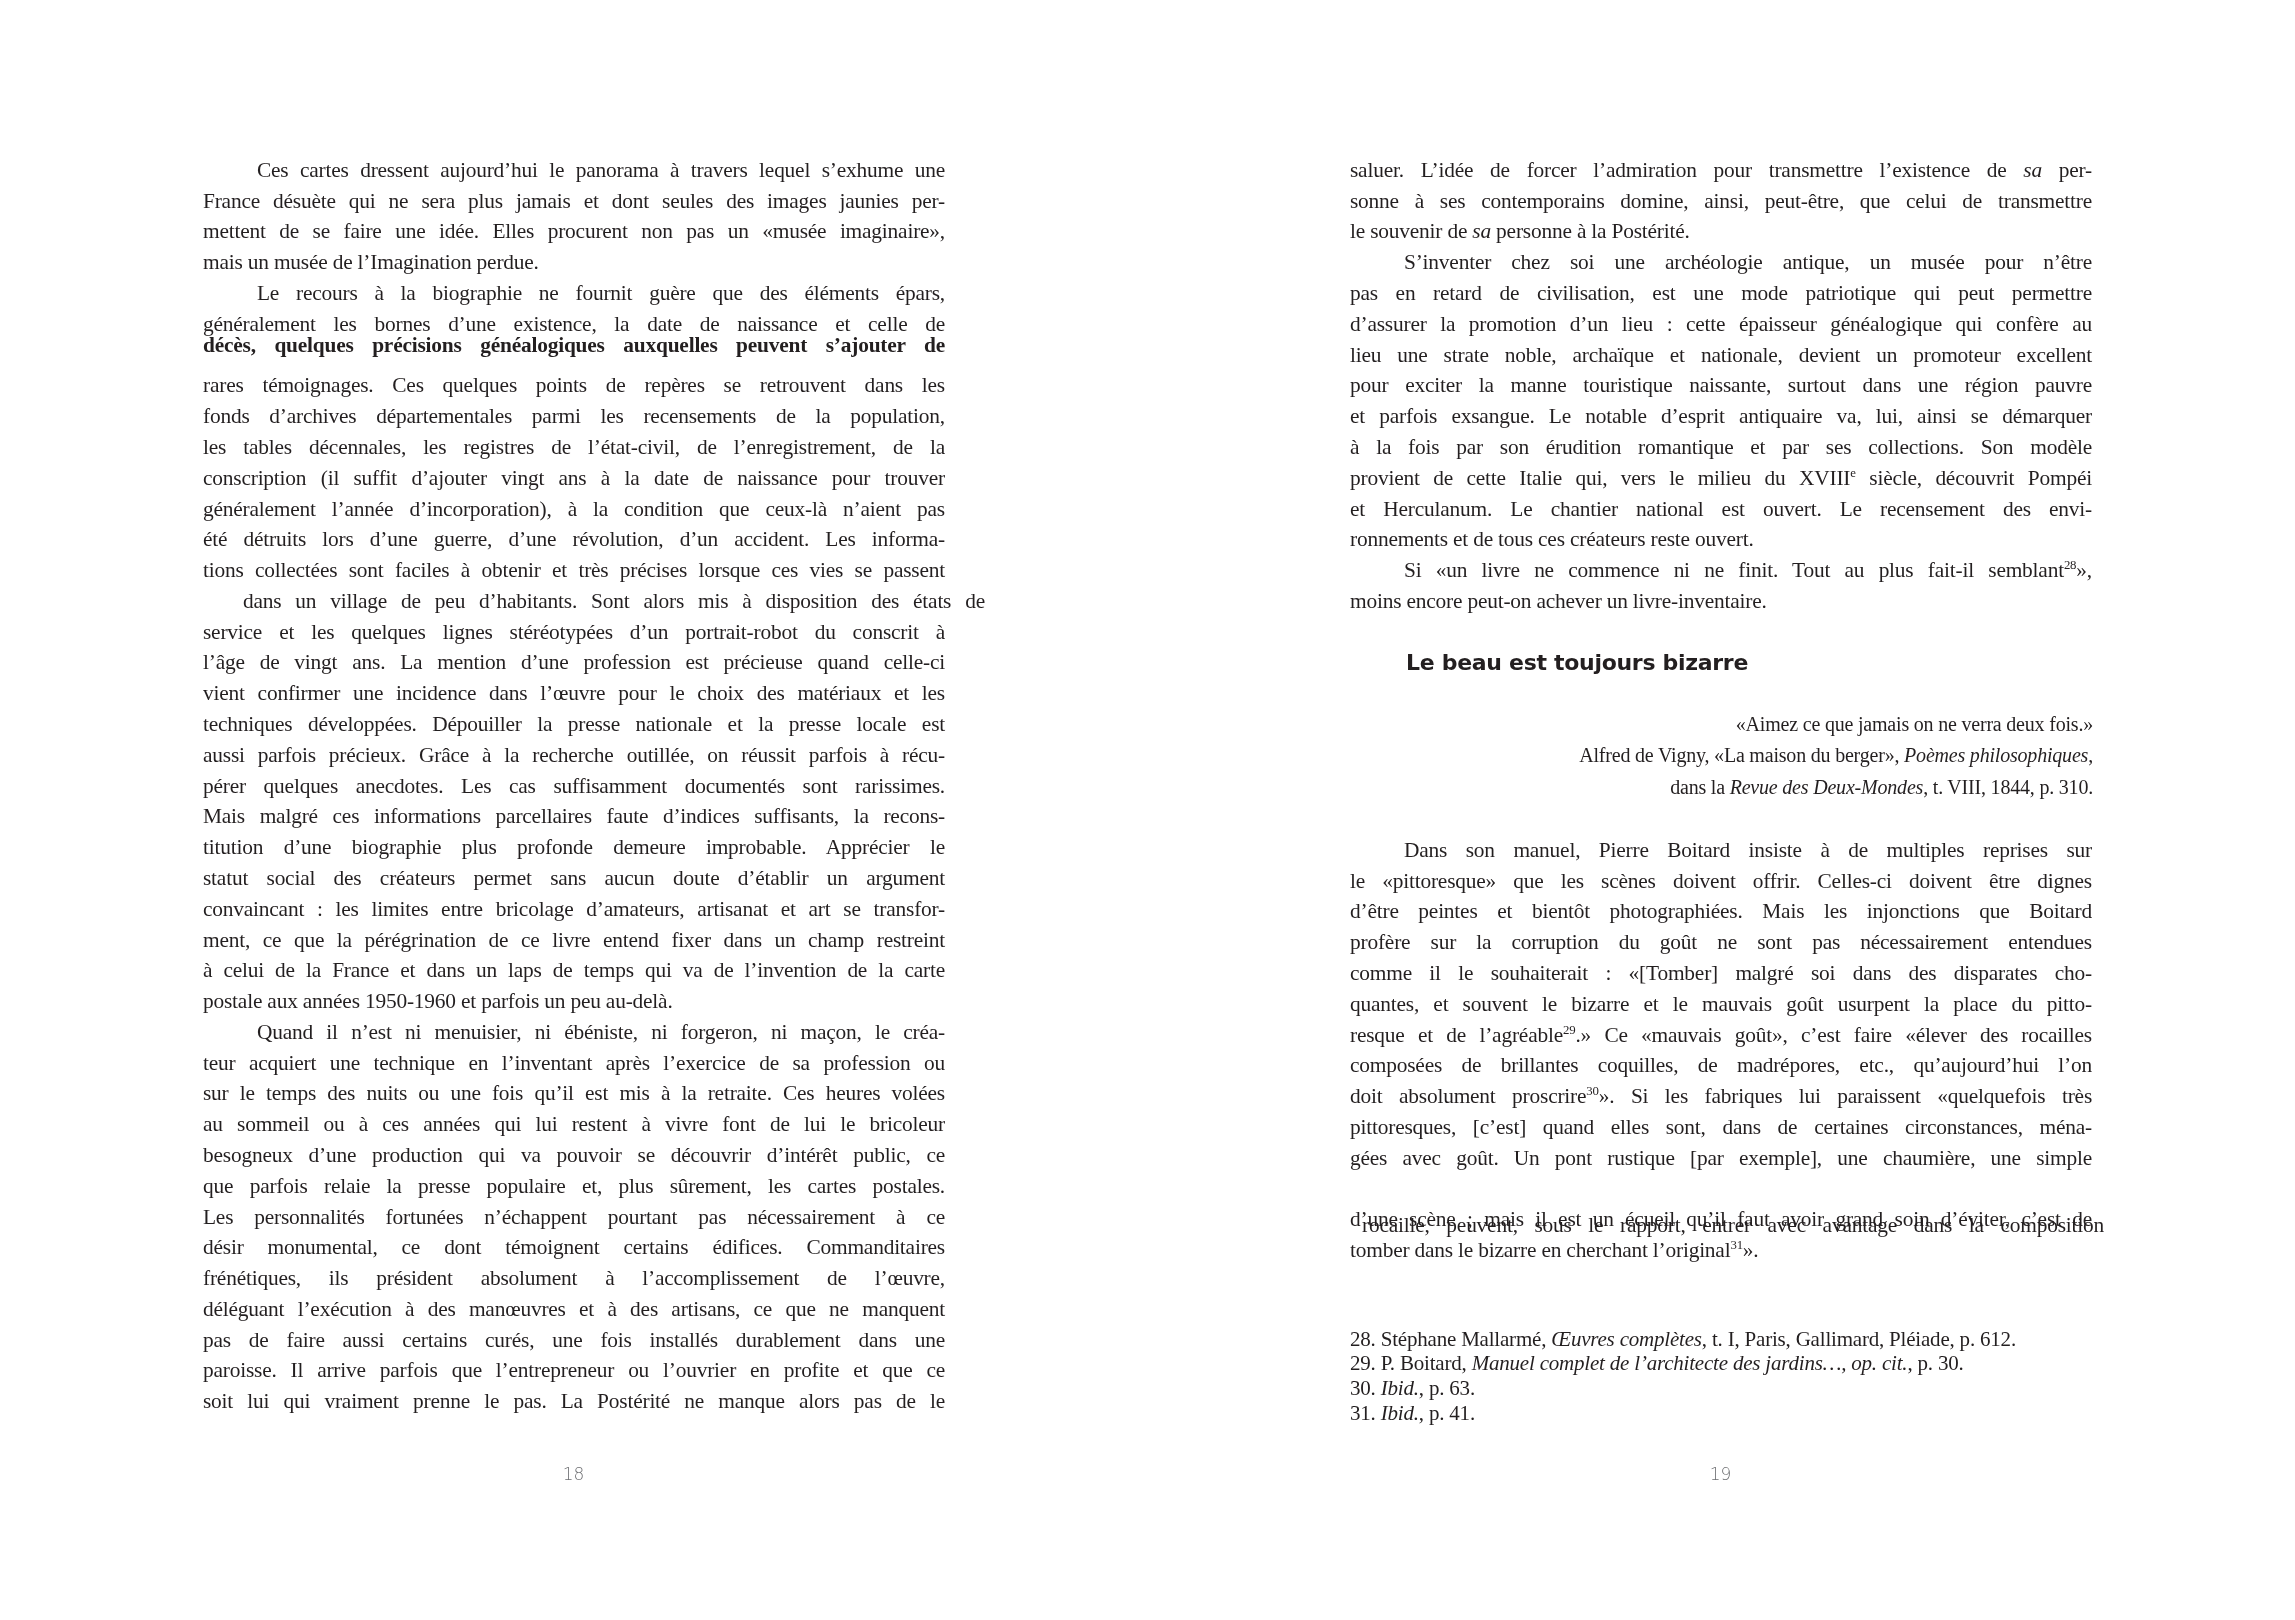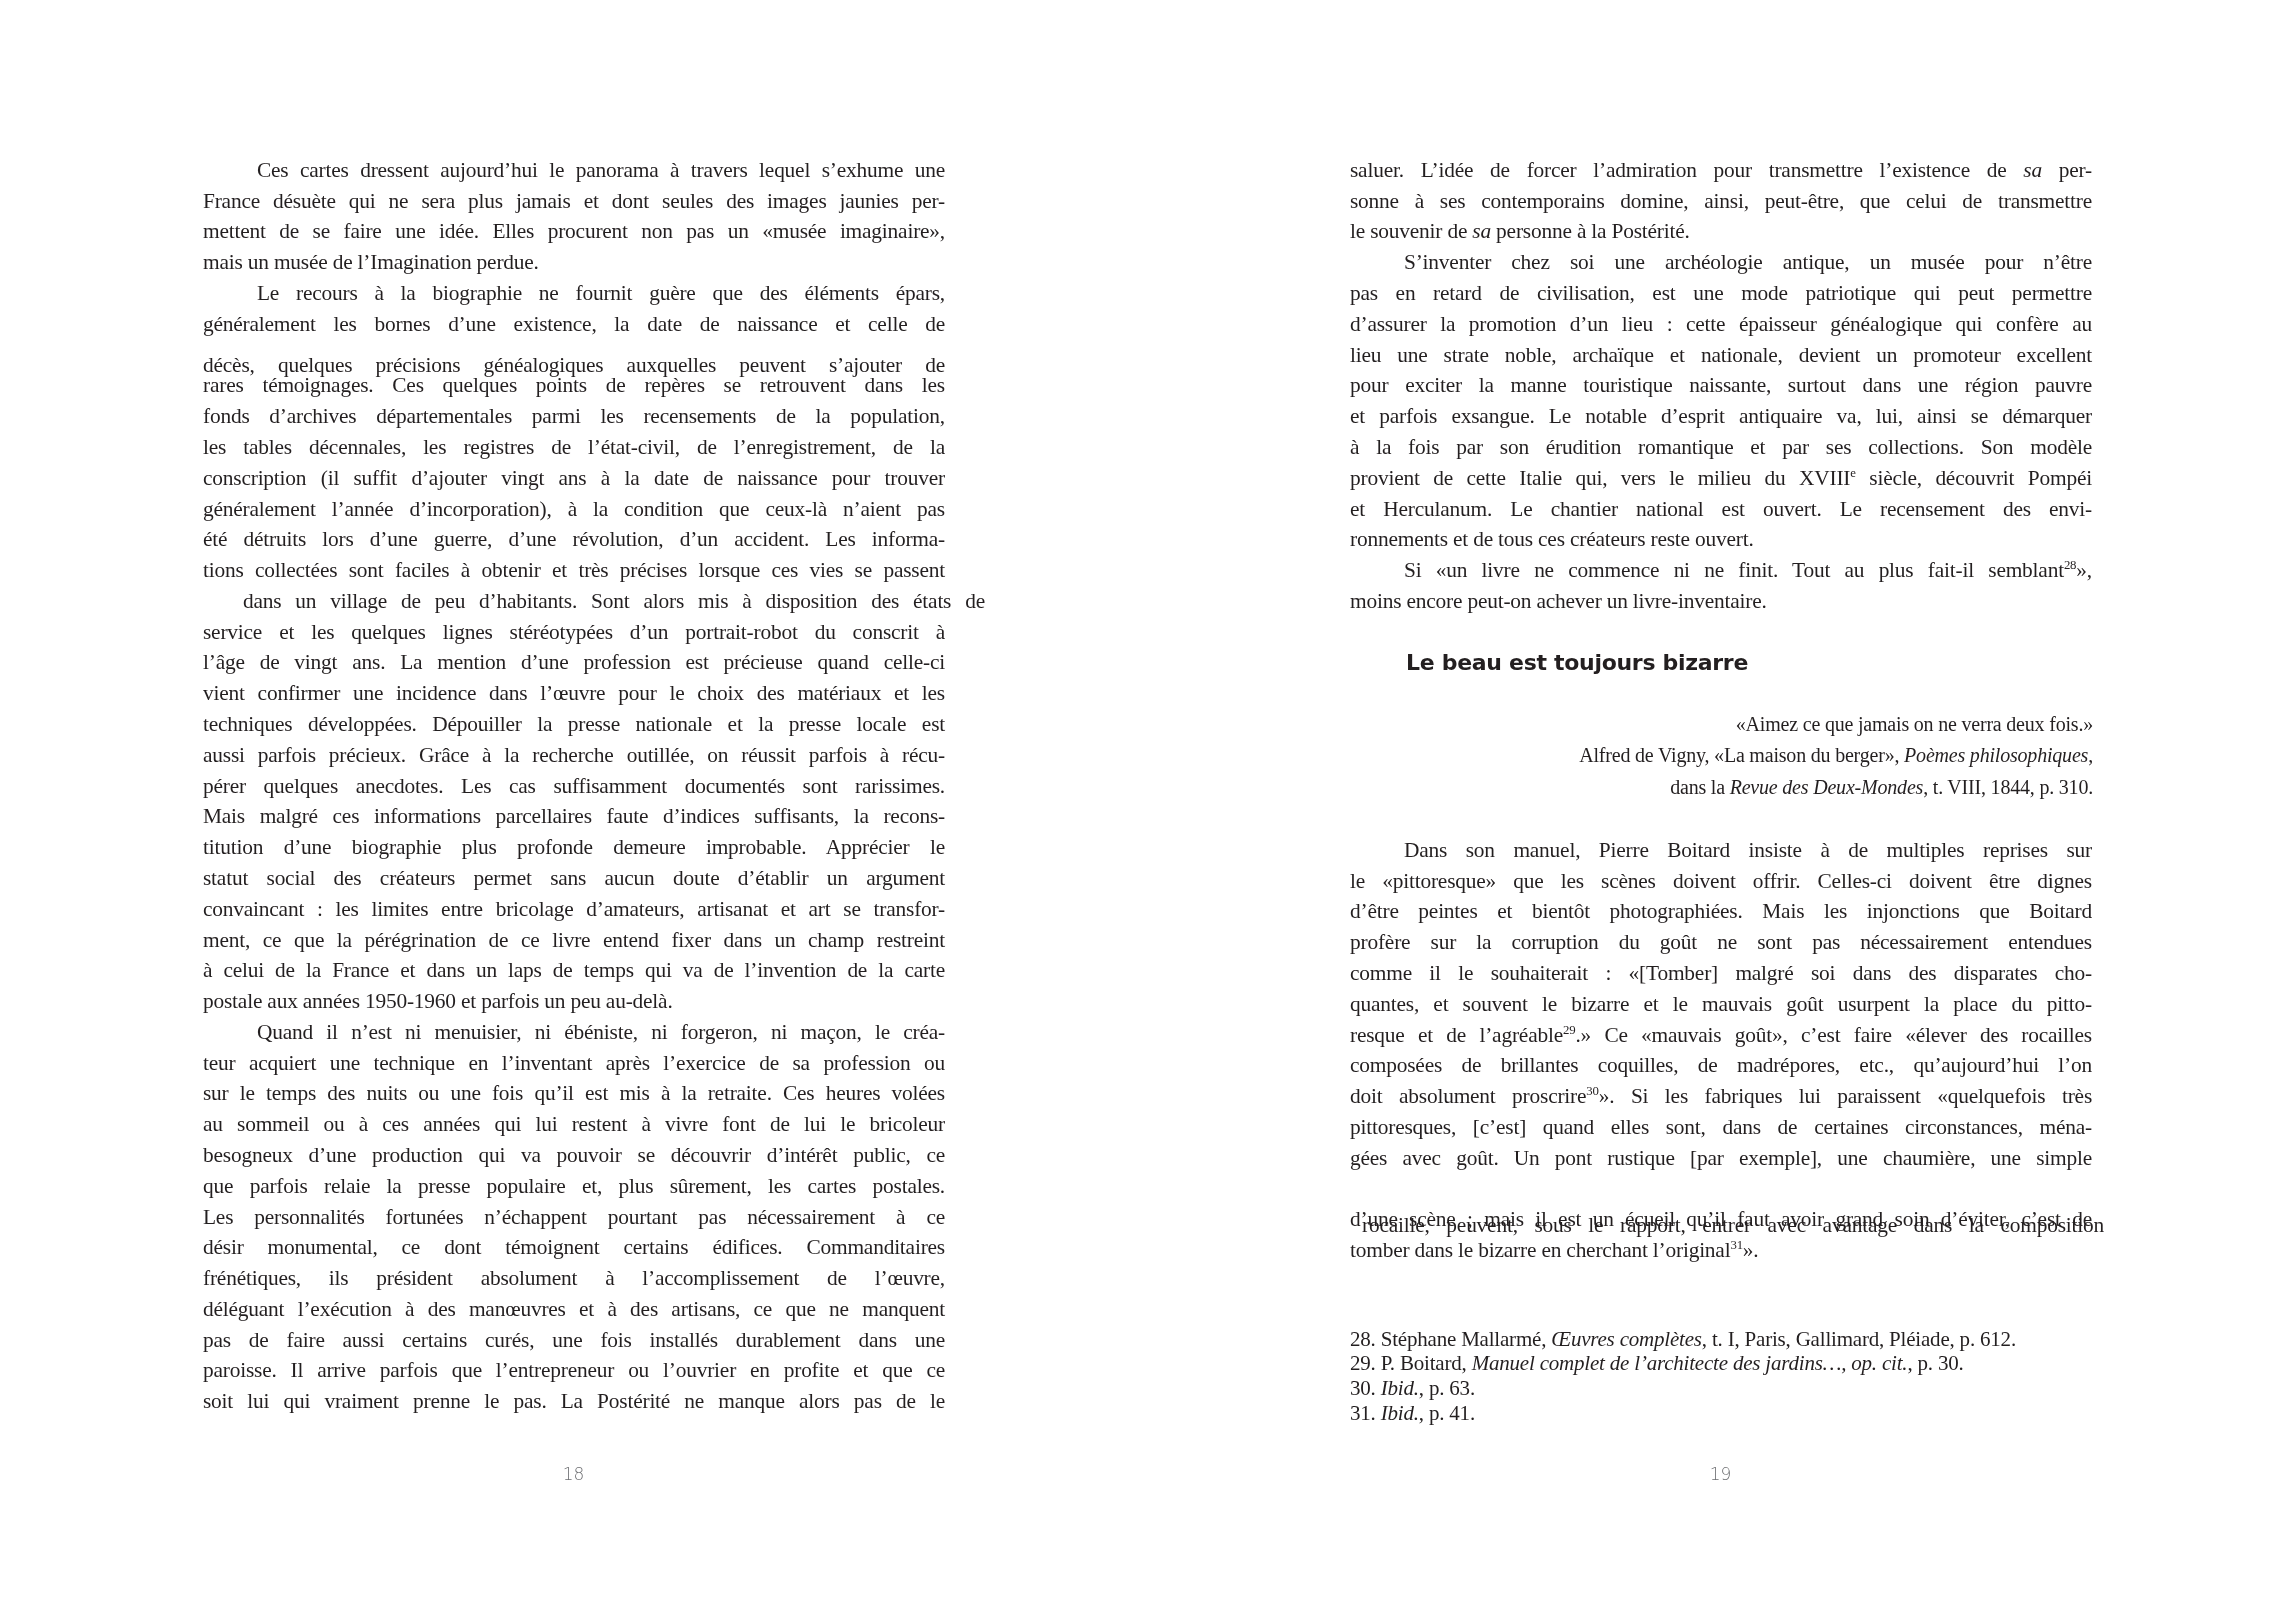--- a/index.html
+++ b/index.html
@@ -51,21 +51,21 @@
 <body>
 
 <div class="page page-left">
   <div class="col left-col" id="left-lines">
       <div class="line indent" style="top: 157px;"><span>Ces cartes dressent aujourd’hui le panorama à travers lequel s’exhume une</span></div>
       <div class="line" style="top: 188px;"><span>France désuète qui ne sera plus jamais et dont seules des images jaunies per-</span></div>
       <div class="line" style="top: 218px;"><span>mettent de se faire une idée. Elles procurent non pas un «musée imaginaire»,</span></div>
       <div class="line last" style="top: 249px;"><span>mais un musée de l’Imagination perdue.</span></div>
       <div class="line indent" style="top: 280px;"><span>Le recours à la biographie ne fournit guère que des éléments épars,</span></div>
       <div class="line" style="top: 311px;"><span>généralement les bornes d’une existence, la date de naissance et celle de</span></div>
-      <div class="line" style="top: 352px;"><span>décès, quelques précisions généalogiques auxquelles peuvent s’ajouter de</span></div>
+      <div class="line" style="top: 332px; font-weight: bold;"><span>décès, quelques précisions généalogiques auxquelles peuvent s’ajouter de</span></div>
       <div class="line" style="top: 372px;"><span>rares témoignages. Ces quelques points de repères se retrouvent dans les</span></div>
       <div class="line" style="top: 403px;"><span>fonds d’archives départementales parmi les recensements de la population,</span></div>
       <div class="line" style="top: 434px;"><span>les tables décennales, les registres de l’état-civil, de l’enregistrement, de la</span></div>
       <div class="line" style="top: 465px;"><span>conscription (il suffit d’ajouter vingt ans à la date de naissance pour trouver</span></div>
       <div class="line" style="top: 496px;"><span>généralement l’année d’incorporation), à la condition que ceux-là n’aient pas</span></div>
       <div class="line" style="top: 526px;"><span>été détruits lors d’une guerre, d’une révolution, d’un accident. Les informa-</span></div>
       <div class="line" style="top: 557px;"><span>tions collectées sont faciles à obtenir et très précises lorsque ces vies se passent</span></div>
       <div class="line" style="top: 588px; margin-left: 40px;"><span>dans un village de peu d’habitants. Sont alors mis à disposition des états de</span></div>
       <div class="line" style="top: 619px;"><span>service et les quelques lignes stéréotypées d’un portrait-robot du conscrit à</span></div>
       <div class="line" style="top: 649px;"><span>l’âge de vingt ans. La mention d’une profession est précieuse quand celle-ci</span></div>

